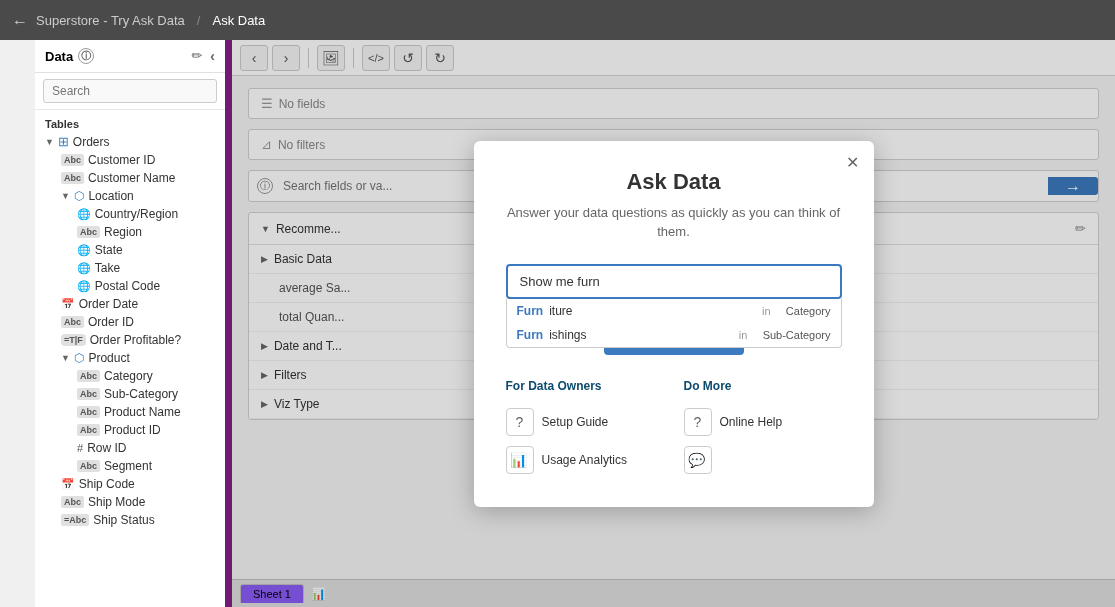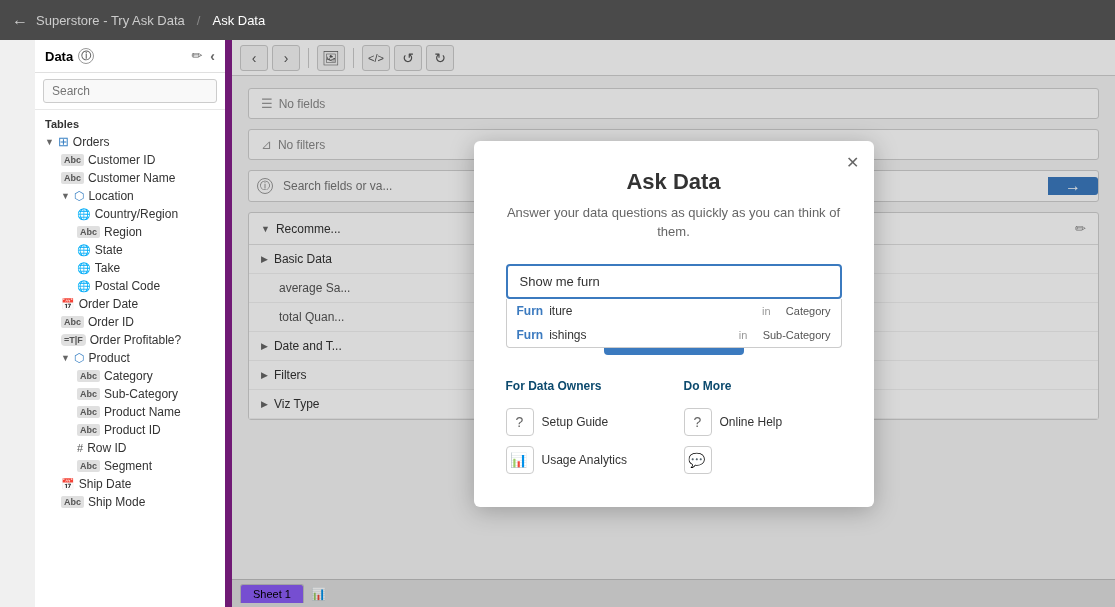--- a/index.html
+++ b/index.html
@@ -465,25 +465,29 @@
             <span style="color:#555;font-size:11px;">#</span>
             <span>Row ID</span>
           </div>
           <div class="tree-item">
             <span style="font-size:9px;font-weight:bold;background:#e0e0e0;color:#555;padding:1px 3px;border-radius:2px;">Abc</span>
             <span>Segment</span>
           </div>
         </div>
         <div class="tree-item">
           <span style="color:#3b82c4;font-size:11px;">📅</span>
-          <span>Ship Date</span>
+          <span>Ship Code</span>
         </div>
         <div class="tree-item">
           <span style="font-size:9px;font-weight:bold;background:#e0e0e0;color:#555;padding:1px 3px;border-radius:2px;">Abc</span>
           <span>Ship Mode</span>
+        </div>
+        <div class="tree-item">
+          <span style="font-size:9px;font-weight:bold;background:#e0e0e0;color:#555;padding:1px 3px;border-radius:2px;">=Abc</span>
+          <span>Ship Status</span>
         </div>
       </div>
     </div>
   </div>
 
   <div class="content-area">
 
     <div class="toolbar">
       <div class="toolbar-btn">‹</div>
       <div class="toolbar-btn">›</div>

